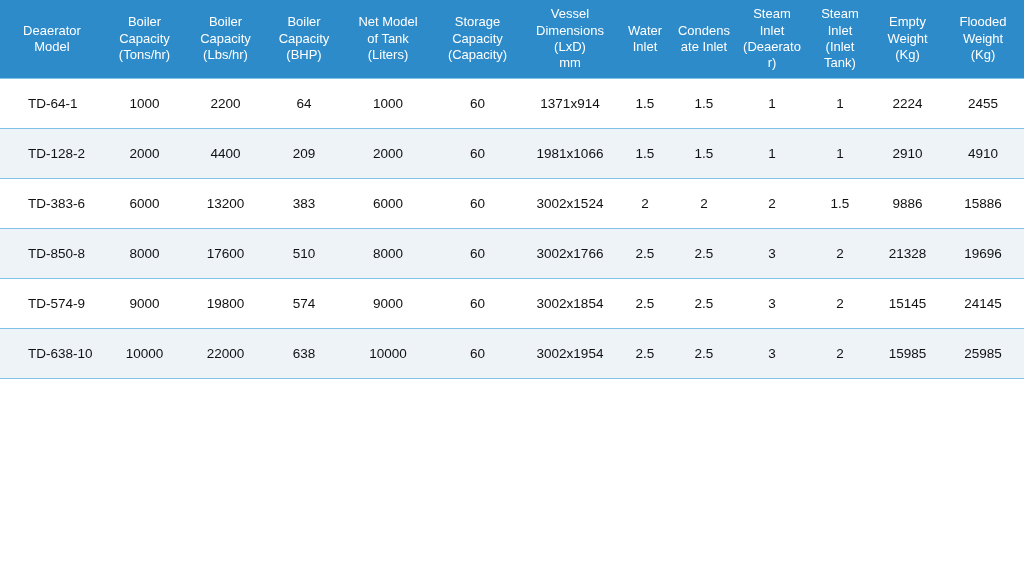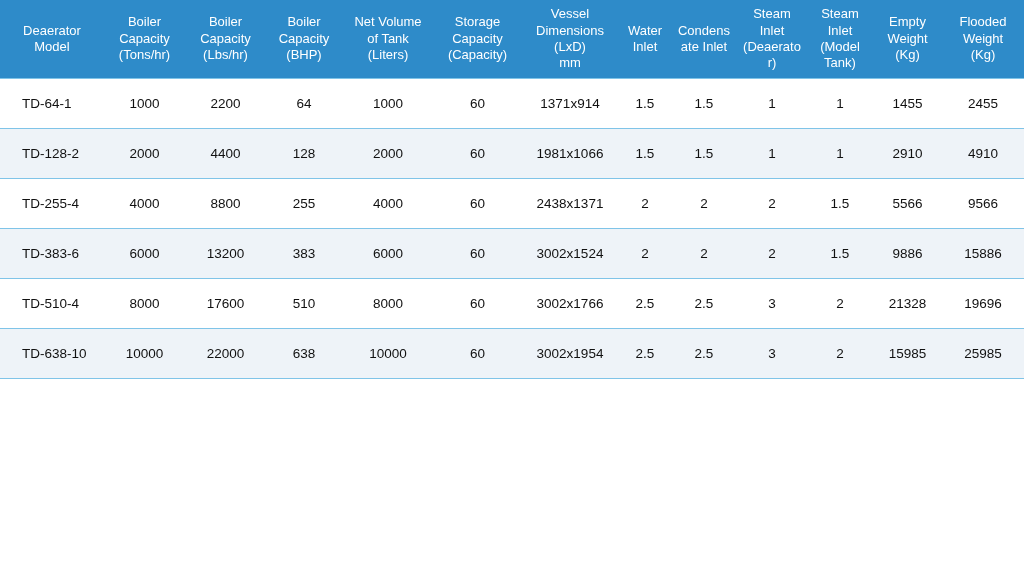--- a/index.html
+++ b/index.html
@@ -43,21 +43,21 @@
     padding: 2px;
   }
   table.spec-table tbody tr:nth-child(odd) td {
     background: #FFFFFF;
   }
   table.spec-table tbody tr:nth-child(even) td {
     background: #EEF3F8;
   }
   table.spec-table tbody td.model-cell {
     text-align: left;
-    padding-left: 22px;
+    padding-left: 28px;
     font-size: 13.5px;
   }
   
   col.c0  { width: 104px; }
   col.c1  { width: 81px; }
   col.c2  { width: 81px; }
   col.c3  { width: 76px; }
   col.c4  { width: 92px; }
   col.c5  { width: 87px; }
   col.c6  { width: 98px; }
@@ -86,106 +86,106 @@
       <col class="c10">
       <col class="c11">
       <col class="c12">
   </colgroup>
   <thead>
     <tr>
       <th><span>Deaerator</span><br><span>Model</span></th>
       <th><span>Boiler</span><br><span>Capacity</span><br><span>(Tons/hr)</span></th>
       <th><span>Boiler</span><br><span>Capacity</span><br><span>(Lbs/hr)</span></th>
       <th><span>Boiler</span><br><span>Capacity</span><br><span>(BHP)</span></th>
-      <th><span>Net Volume</span><br><span>of Tank</span><br><span>(Liters)</span></th>
+      <th><span>Net Model</span><br><span>of Tank</span><br><span>(Liters)</span></th>
       <th><span>Storage</span><br><span>Capacity</span><br><span>(Capacity)</span></th>
       <th><span>Vessel</span><br><span>Dimensions</span><br><span>(LxD)</span><br><span>mm</span></th>
       <th><span>Water</span><br><span>Inlet</span></th>
       <th><span>Condens</span><br><span>ate Inlet</span></th>
       <th><span>Steam</span><br><span>Inlet</span><br><span>(Deaerato</span><br><span>r)</span></th>
-      <th><span>Steam</span><br><span>Inlet</span><br><span>(Model</span><br><span>Tank)</span></th>
+      <th><span>Steam</span><br><span>Inlet</span><br><span>(Inlet</span><br><span>Tank)</span></th>
       <th><span>Empty</span><br><span>Weight</span><br><span>(Kg)</span></th>
       <th><span>Flooded</span><br><span>Weight</span><br><span>(Kg)</span></th>
     </tr>
   </thead>
   <tbody id="table-body">
       <tr>
         <td class="model-cell">TD-64-1</td>
         <td>1000</td>
         <td>2200</td>
         <td>64</td>
         <td>1000</td>
         <td>60</td>
         <td>1371x914</td>
         <td>1.5</td>
         <td>1.5</td>
         <td>1</td>
         <td>1</td>
-        <td>1455</td>
+        <td>2224</td>
         <td>2455</td>
       </tr>
       <tr>
         <td class="model-cell">TD-128-2</td>
         <td>2000</td>
         <td>4400</td>
-        <td>128</td>
+        <td>209</td>
         <td>2000</td>
         <td>60</td>
         <td>1981x1066</td>
         <td>1.5</td>
         <td>1.5</td>
         <td>1</td>
         <td>1</td>
         <td>2910</td>
         <td>4910</td>
-      </tr>
-      <tr>
-        <td class="model-cell">TD-255-4</td>
-        <td>4000</td>
-        <td>8800</td>
-        <td>255</td>
-        <td>4000</td>
-        <td>60</td>
-        <td>2438x1371</td>
-        <td>2</td>
-        <td>2</td>
-        <td>2</td>
-        <td>1.5</td>
-        <td>5566</td>
-        <td>9566</td>
       </tr>
       <tr>
         <td class="model-cell">TD-383-6</td>
         <td>6000</td>
         <td>13200</td>
         <td>383</td>
         <td>6000</td>
         <td>60</td>
         <td>3002x1524</td>
         <td>2</td>
         <td>2</td>
         <td>2</td>
         <td>1.5</td>
         <td>9886</td>
         <td>15886</td>
       </tr>
       <tr>
-        <td class="model-cell">TD-510-4</td>
+        <td class="model-cell">TD-850-8</td>
         <td>8000</td>
         <td>17600</td>
         <td>510</td>
         <td>8000</td>
         <td>60</td>
         <td>3002x1766</td>
         <td>2.5</td>
         <td>2.5</td>
         <td>3</td>
         <td>2</td>
         <td>21328</td>
         <td>19696</td>
+      </tr>
+      <tr>
+        <td class="model-cell">TD-574-9</td>
+        <td>9000</td>
+        <td>19800</td>
+        <td>574</td>
+        <td>9000</td>
+        <td>60</td>
+        <td>3002x1854</td>
+        <td>2.5</td>
+        <td>2.5</td>
+        <td>3</td>
+        <td>2</td>
+        <td>15145</td>
+        <td>24145</td>
       </tr>
       <tr>
         <td class="model-cell">TD-638-10</td>
         <td>10000</td>
         <td>22000</td>
         <td>638</td>
         <td>10000</td>
         <td>60</td>
         <td>3002x1954</td>
         <td>2.5</td>

